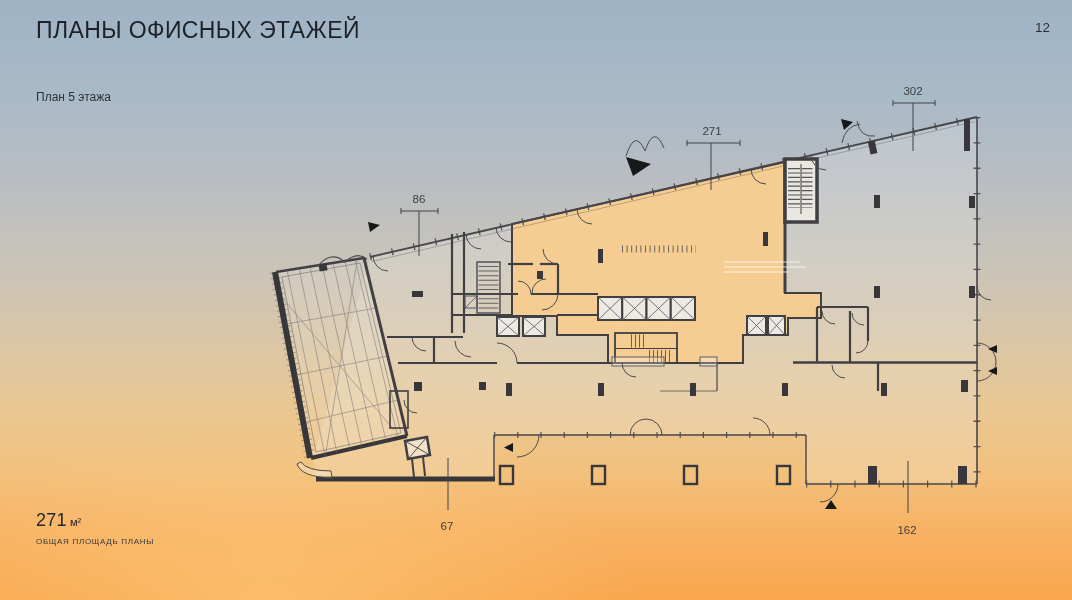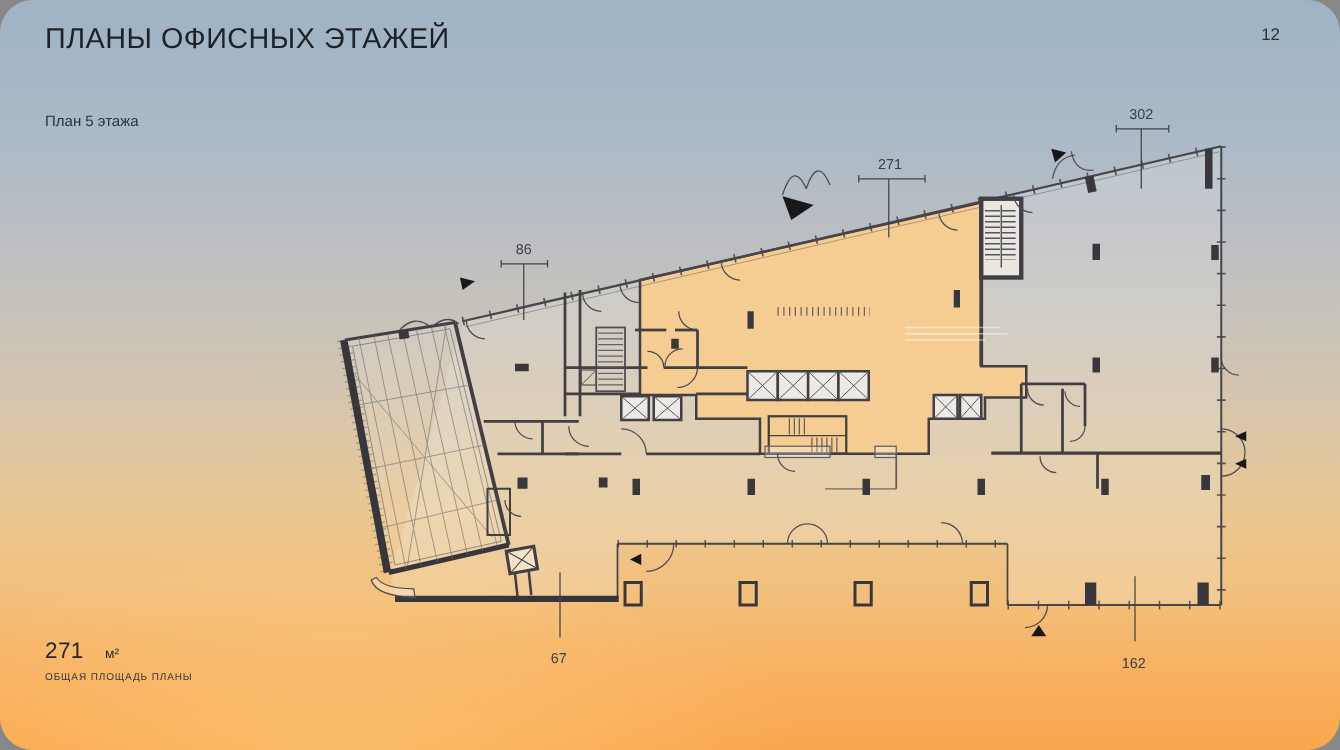--- a/index.html
+++ b/index.html
@@ -2,32 +2,31 @@
 <html><head>
 <meta charset="utf-8">
 <style>
   html,body{margin:0;padding:0;background:#888;}
   .stage{
     position:relative;width:1072px;height:600px;overflow:hidden;
     font-family:"Liberation Sans", sans-serif;
     background:linear-gradient(180deg,
       #9fb3c5 0%, #a9bac7 16%, #b9bdc2 30%, #c9c4b9 44%,
       #d9c6a8 56%, #e9c792 68%, #f3c07c 79%, #f8b162 89%, #f9a74d 100%);
-    border-radius:26px;
   }
   .glow{position:absolute;left:-10%;bottom:-30%;width:70%;height:60%;
     background:radial-gradient(ellipse at center, rgba(255,214,140,.45), rgba(255,214,140,0) 70%);
     pointer-events:none;}
   .title{position:absolute;left:36px;top:17px;font-size:23px;font-weight:500;
     letter-spacing:.4px;color:#1e2227;}
-  .pagenum{position:absolute;right:48px;top:20px;font-size:13.5px;color:#2c3137;}
+  .pagenum{position:absolute;right:22px;top:20px;font-size:13.5px;color:#2c3137;}
   .subtitle{position:absolute;left:36px;top:90px;font-size:12px;color:#2e3338;}
   .legend{position:absolute;left:36px;top:510px;color:#23282d;}
   .legend .val{font-size:18px;letter-spacing:.3px;}
-  .legend .unit{font-size:11px;margin-left:17px;}
+  .legend .unit{font-size:11px;margin-left:3px;}
   .legend .cap{margin-top:6px;font-size:8px;letter-spacing:.7px;color:#33383d;}
   svg.plan{position:absolute;left:0;top:0;}
   svg text{font-family:"Liberation Sans", sans-serif;font-size:11.5px;fill:#3a3f45;}
 </style>
 </head>
 <body>
 
 <div class="stage">
   <div class="glow"></div>
 

